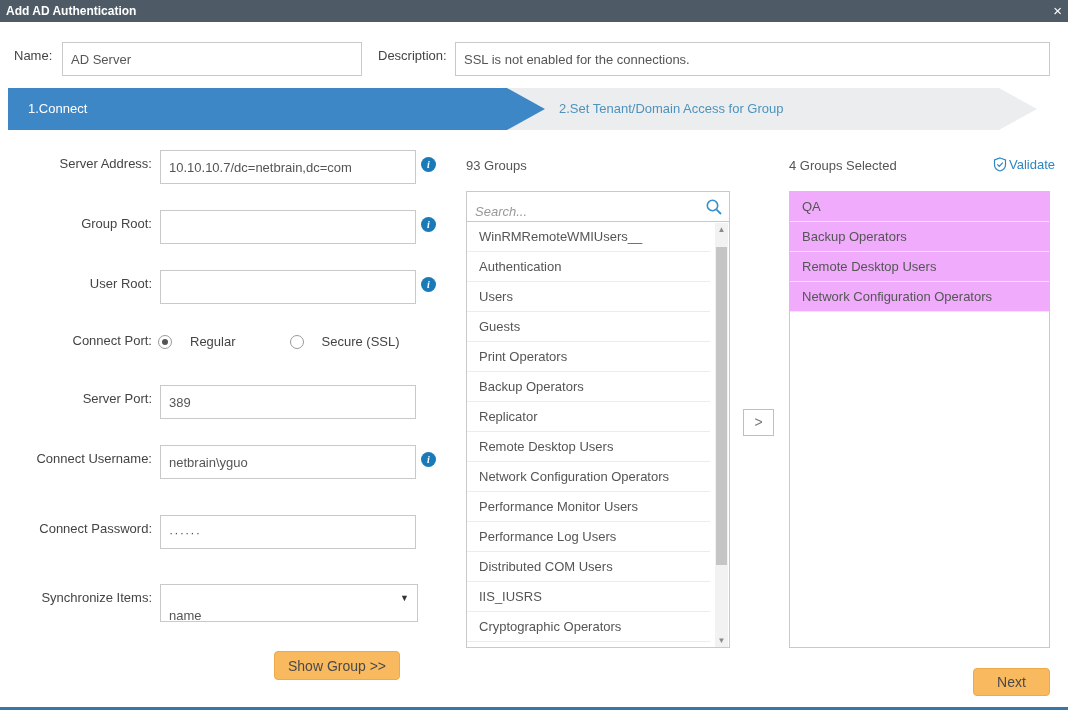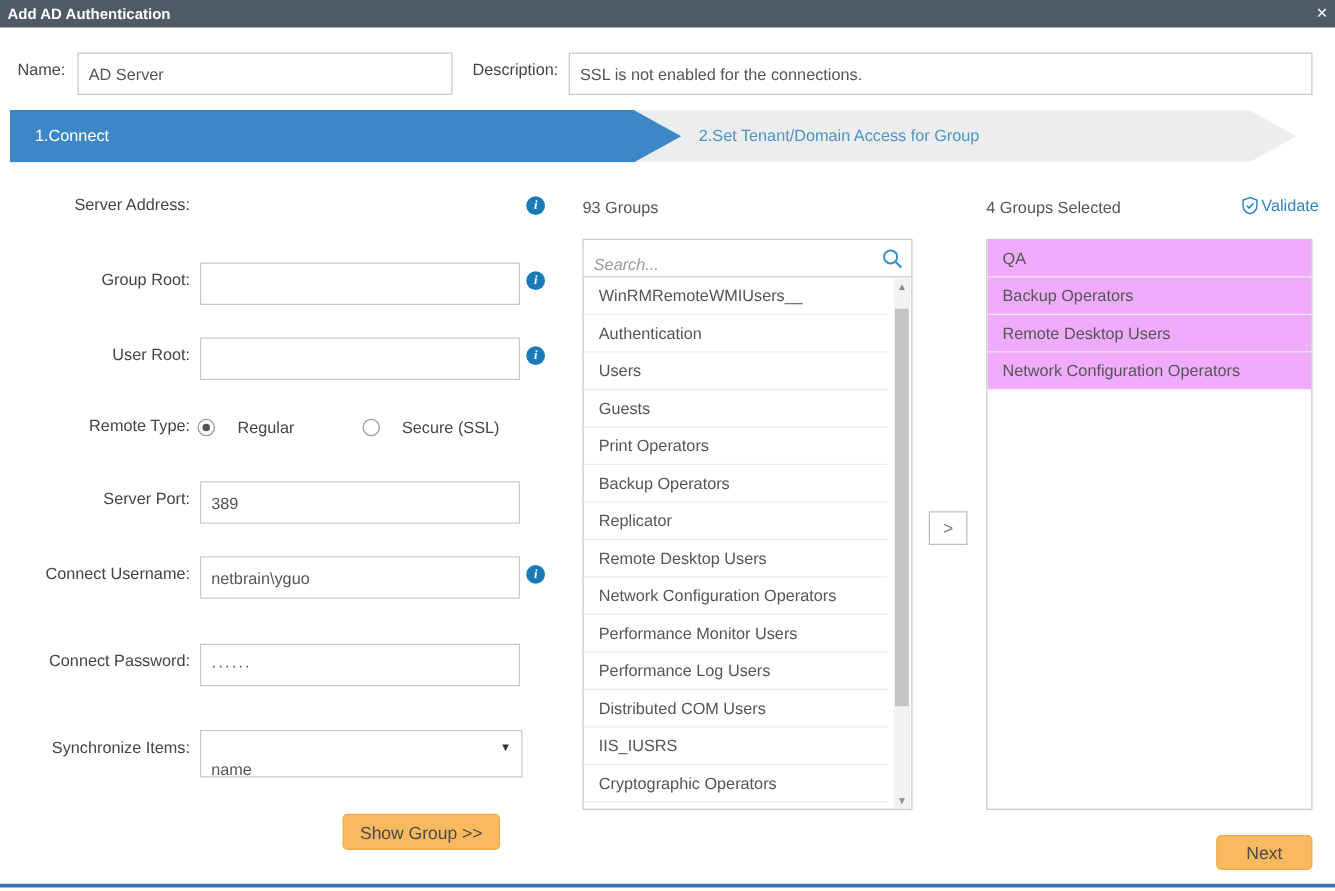--- a/index.html
+++ b/index.html
@@ -113,31 +113,32 @@
 
   <span class="fieldlabel" style="left:14px;top:42px;">Name:</span>
   <input class="tbox" style="left: 62px; top: 42px; width: 300px;" value="AD Server">
   <span class="fieldlabel" style="left:378px;top:42px;">Description:</span>
   <input class="tbox" style="left: 455px; top: 42px; width: 595px;" value="SSL is not enabled for the connections.">
 
   <div class="step1">1.Connect</div>
   <div class="step2">2.Set Tenant/Domain Access for Group</div>
 
   <span class="frmlabel" style="top:150px;">Server Address:</span>
+  <input class="tbox frminput" style="top: 150px;" value="10.10.10.7/dc=netbrain,dc=com">
   <span class="info" style="top:157px;">i</span>
 
   <span class="frmlabel" style="top:210px;">Group Root:</span>
   <input class="tbox frminput" style="top: 210px;">
   <span class="info" style="top:217px;">i</span>
 
   <span class="frmlabel" style="top:270px;">User Root:</span>
   <input class="tbox frminput" style="top: 270px;">
   <span class="info" style="top:277px;">i</span>
 
-  <span class="frmlabel" style="top:327px;">Remote Type:</span>
+  <span class="frmlabel" style="top:327px;">Connect Port:</span>
   <div class="radio-row" style="top:334px;">
     <span class="radio checked"></span>
     <span>Regular</span>
     <span class="radio-gap"></span>
     <span class="radio"></span>
     <span>Secure (SSL)</span>
   </div>
 
   <span class="frmlabel" style="top:385px;">Server Port:</span>
   <input class="tbox frminput" style="top: 385px;" value="389">

